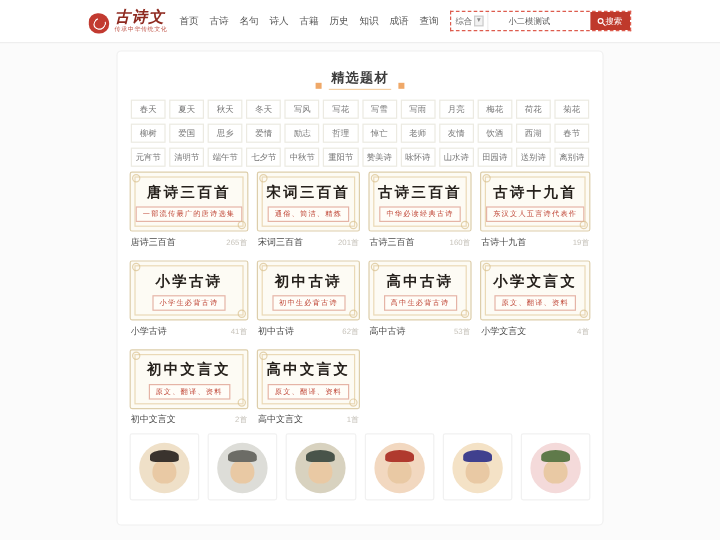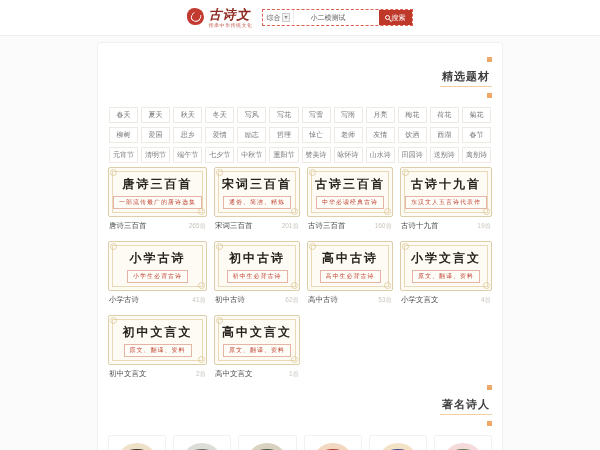--- a/index.html
+++ b/index.html
@@ -2,40 +2,40 @@
 <html><head>
 <meta charset="utf-8">
 <style>
   * { margin:0; padding:0; box-sizing:border-box; }
   html,body { width:600px; height:450px; overflow:hidden; }
   body { background:#fbfbfb; font-family:"Liberation Sans", sans-serif; color:#444; }
 
   
   .header { background:#fff; border-bottom:1px solid #eee; height:36px; display:flex; align-items:center; justify-content:center; }
   .header-inner { display:flex; align-items:center; gap:10px; }
-  .logo { display:flex; align-items:flex-start; gap:4px; cursor:pointer; }
+  .logo { display:flex; align-items:flex-end; gap:4px; cursor:pointer; }
   .logo-seal { width:17px; height:17px; background:#c23a30; border-radius:45% 55% 50% 48%; position:relative; }
   .logo-seal::after { content:""; position:absolute; left:4px; top:4px; width:8px; height:8px; border:1.5px solid #fff; border-radius:50% 40% 55% 45%; border-top-color:transparent; transform:rotate(25deg); }
   .logo-txt { display:flex; flex-direction:column; line-height:1; }
   .logo-title { font-family:"DejaVu Serif", serif; font-weight:bold; font-style:italic; font-size:13px; color:#8e2a20; letter-spacing:1px; }
   .logo-tag { font-size:5px; color:#c0564a; margin-top:2px; letter-spacing:.5px; }
   .nav { display:flex; gap:9px; }
   .nav-item { font-size:8px; color:#555; cursor:pointer; white-space:nowrap; }
   .search { display:flex; align-items:stretch; border:1px dashed #dd5c4e; background:#fff; height:17px; }
   .search-cat { display:flex; align-items:center; gap:2px; font-size:7px; color:#666; padding:0 3px; border-right:1px solid #eee; cursor:pointer; }
   .search-cat .arrow-box { font-size:6px; color:#888; border:1px solid #ccc; background:#f2f2f2; padding:0 1px; line-height:7px; }
   .search-input { border:0; outline:0; font-size:7px; color:#555; width:72px; padding:0 4px; font-family:Liberation Serif, serif;margin-left:13px; }
   .search-btn { background:#bf392b; color:#fff; font-size:7px; border:0; display:flex; align-items:center; gap:2px; padding:0 6px; cursor:pointer; font-family:"Liberation Sans", sans-serif; }
   .mag { display:inline-block; width:5px; height:5px; border:1px solid #fff; border-radius:50%; position:relative; }
   .mag::after { content:""; position:absolute; width:3px; height:1px; background:#fff; transform:rotate(45deg); left:3px; top:4px; }
 
   
   .content { width:406px; margin:6px auto 0; background:#fff; border:1px solid #f0f0f0; border-radius:4px; padding:8px 10px 20px; }
 
-  .sec-title { display:flex; align-items:flex-end; justify-content:center; gap:6px; margin:6px 0 8px;flex-direction:column; }
+  .sec-title { display:flex; align-items:flex-end; justify-content:center; gap:6px; margin:6px 0 8px; }
   .sec-title .label { font-size:11px; font-weight:bold; color:#3d3d3d; letter-spacing:1px; padding:0 2px 2px; border-bottom:1px solid #f3cfa4; }
   .sec-title .sq { width:5px; height:5px; background:#efa868; margin-bottom:1px; }
 
   
   .tags-grid { display:grid; grid-template-columns:repeat(12, 1fr); gap:4px 3px; margin:0 1px 4px; }
   .tag { border:1px solid #eceae2; color:#777; font-size:7px; text-align:center; padding:2px 0; white-space:nowrap; cursor:pointer; background:#fff; }
 
   
   .cards-grid { display:grid; grid-template-columns:repeat(4, 1fr); gap:10px 7px; margin-bottom:6px; }
   .card-cell { cursor:pointer;text-align:right; }
@@ -61,20 +61,40 @@
 
 <div class="header">
   <div class="header-inner">
     <div class="logo">
       <div class="logo-seal"></div>
       <div class="logo-txt">
         <span class="logo-title">古诗文</span>
         <span class="logo-tag">传承中华传统文化</span>
       </div>
     </div>
+    <div class="nav">
+
+        <span class="nav-item">首页</span>
+
+        <span class="nav-item">古诗</span>
+
+        <span class="nav-item">名句</span>
+
+        <span class="nav-item">诗人</span>
+
+        <span class="nav-item">古籍</span>
+
+        <span class="nav-item">历史</span>
+
+        <span class="nav-item">知识</span>
+
+        <span class="nav-item">成语</span>
+
+        <span class="nav-item">查询</span>
+      </div>
     <div class="search">
       <span class="search-cat">
         <span>综合</span>
         <span class="arrow-box">▾</span>
       </span>
       <input class="search-input" value="小二模测试" style="">
       <button class="search-btn">
         <span class="mag"></span>
         <span>搜索</span>
       </button>
@@ -291,25 +311,20 @@
             <div class="card-sub">原文、翻译、资料</div>
           </div>
         </div>
         <div class="card-caption">
           <span class="card-name">高中文言文</span>
           <span class="card-count">1首</span>
         </div>
       </div>
     </div>
 
-  <div class="sec-title">
-    <span class="sq"></span>
-    <span class="label">著名诗人</span>
-    <span class="sq"></span>
-  </div>
   <div class="poets-grid">
 
       <div class="poet">
         <div class="poet-avatar" style="--av-bg: #efe0c8; --av-accent: #3a332e;"></div>
 
       </div>
 
       <div class="poet">
         <div class="poet-avatar" style="--av-bg: #ddddd8; --av-accent: #6c6c66;"></div>
 

